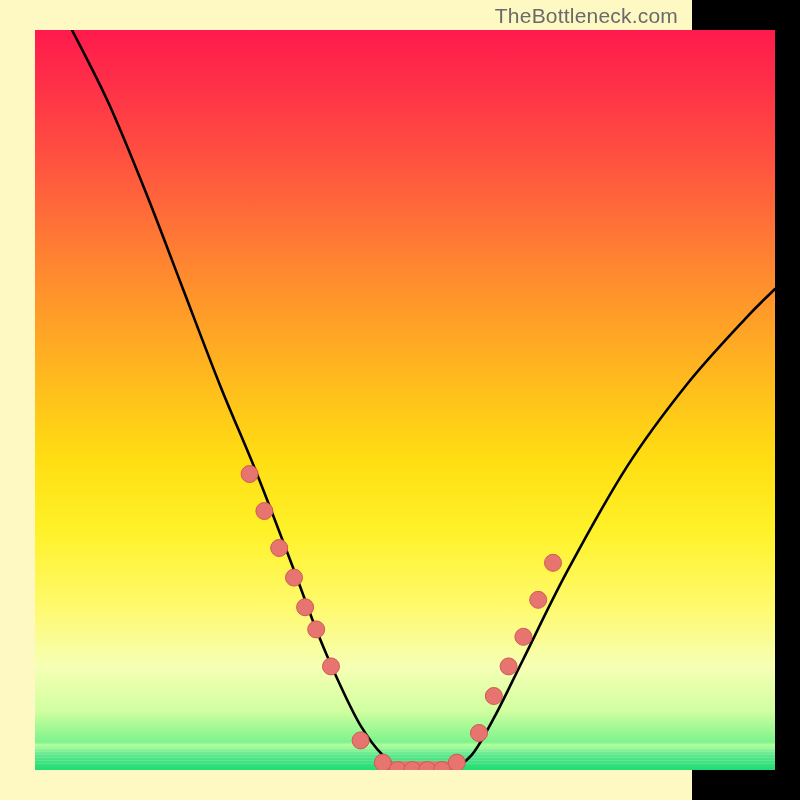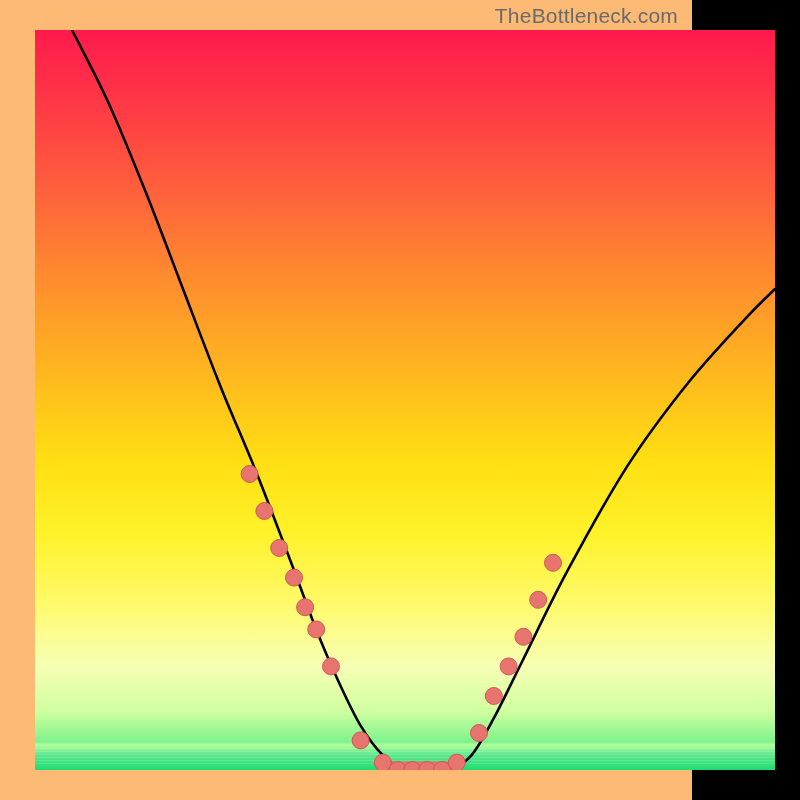--- a/index.html
+++ b/index.html
@@ -8,21 +8,21 @@
     width: 800px;
     height: 800px;
     background: #000;
     overflow: hidden;
     font-family: Arial, Helvetica, sans-serif;
   }
   .frame {
     position: absolute;
     left: 0; top: 0;
     width: 692px; height: 800px;
-    background: #fdba74;
+    background: #fef9c3;
   }
   .plot {
     position: absolute;
     left: 35px;
     top: 30px;
     width: 740px;
     height: 740px;
     background: linear-gradient(to bottom,
       #ff1a4d 0%,
       #ff3247 8%,

